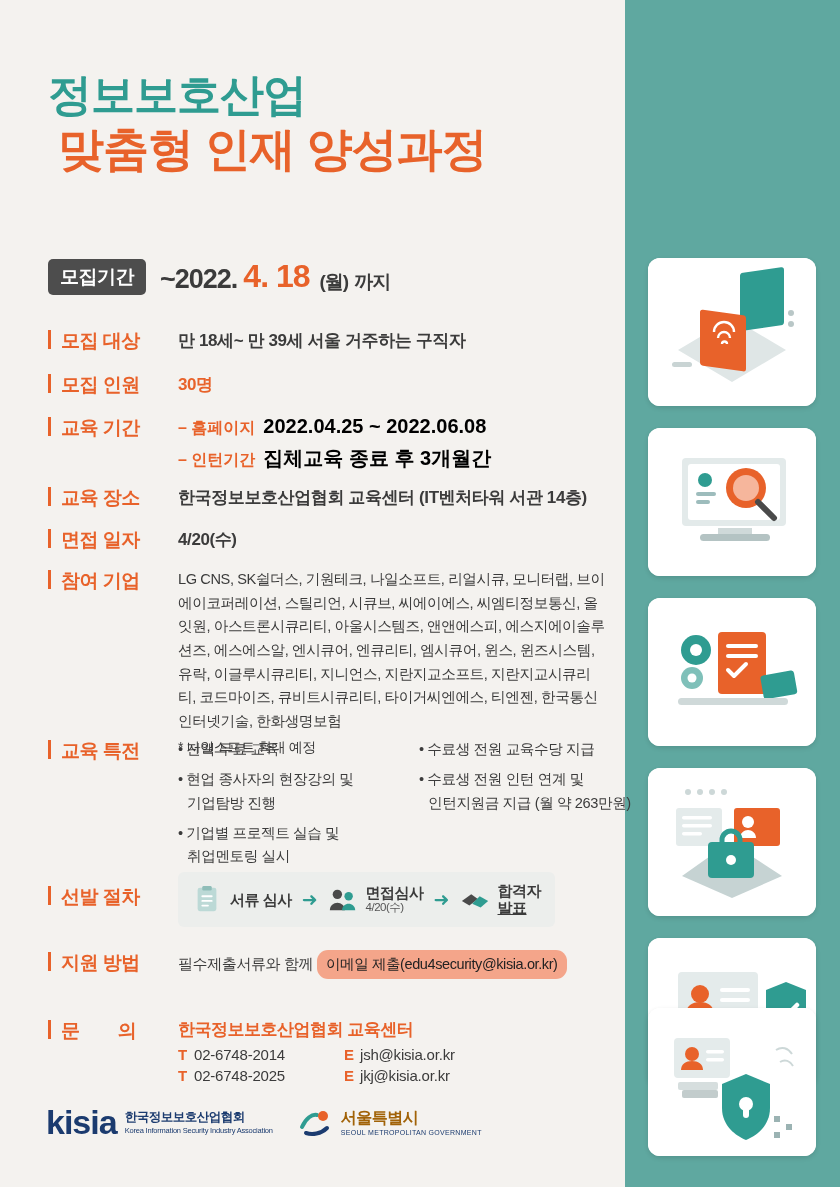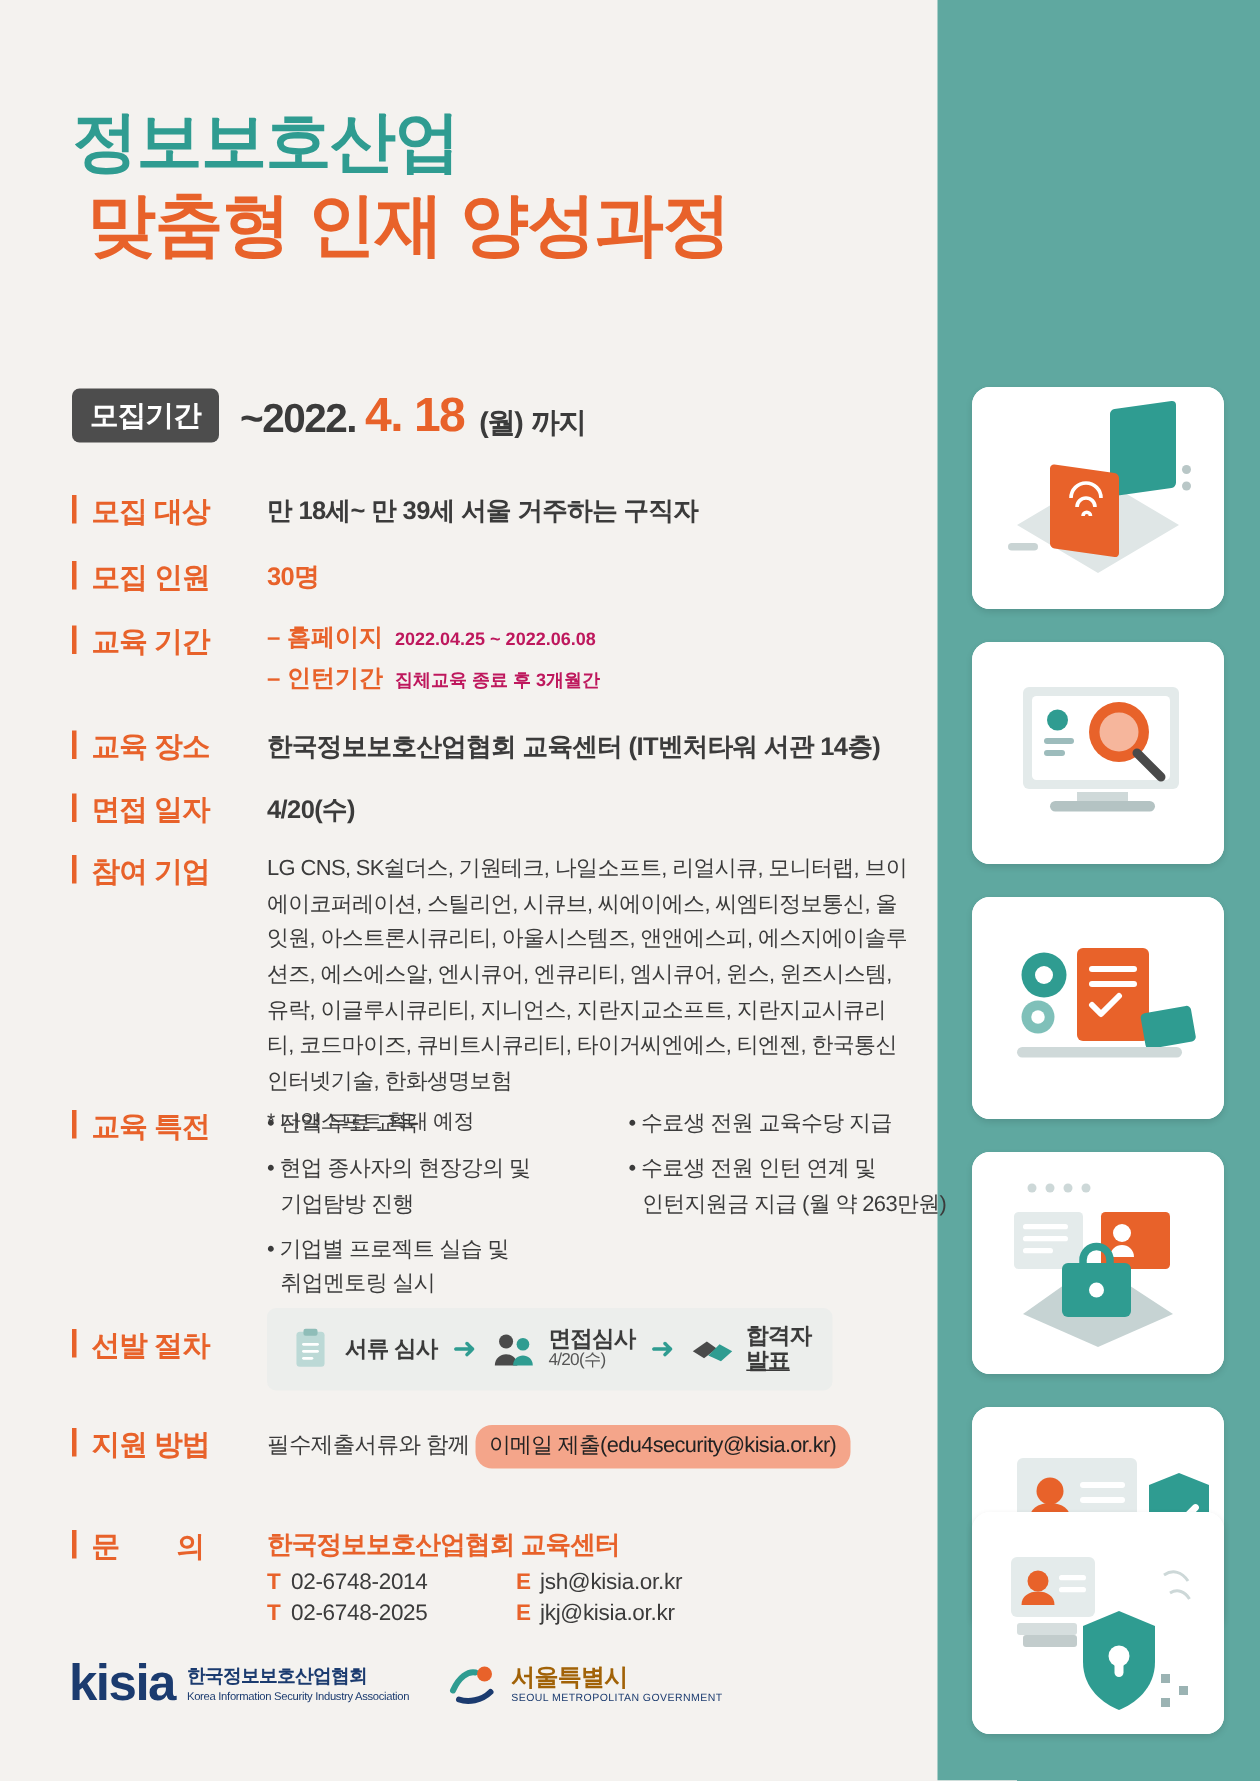--- a/index.html
+++ b/index.html
@@ -47,21 +47,21 @@
     color:#e8622a;font-size:19px;font-weight:bold;letter-spacing:-0.5px;
     width:130px;flex:0 0 130px;display:flex;align-items:flex-start;
   }
   .bar{display:inline-block;width:3px;height:19px;background:#e8622a;margin-right:10px;margin-top:2px;flex:0 0 3px;}
   .label-text{white-space:pre;}
   .value{font-size:16.5px;color:#3b3b3b;letter-spacing:-0.4px;line-height:1.5;}
   .value.bold{font-weight:bold;font-size:17px;}
 
   .sub-line{display:flex;align-items:baseline;}
   .sub-key{color:#e8622a;font-weight:bold;font-size:16px;margin-right:8px;white-space:nowrap;}
-  .sub-val{font-weight:bold;font-size:12px;color:#be185d;}
+  .sub-val{font-weight:bold;font-size:20px;color:#000000;}
 
   .companies{font-size:14.6px;line-height:1.62;color:#3b3b3b;letter-spacing:-0.4px;max-width:430px;}
   .companies .note{display:block;margin-top:3px;font-size:14px;}
 
   .benefits{display:flex;gap:26px;}
   .ben-col{font-size:14.6px;line-height:1.6;letter-spacing:-0.4px;}
   .ben-col div{margin-bottom:7px;}
   .ben-col .ind{padding-left:9px;display:block;}
 
   

